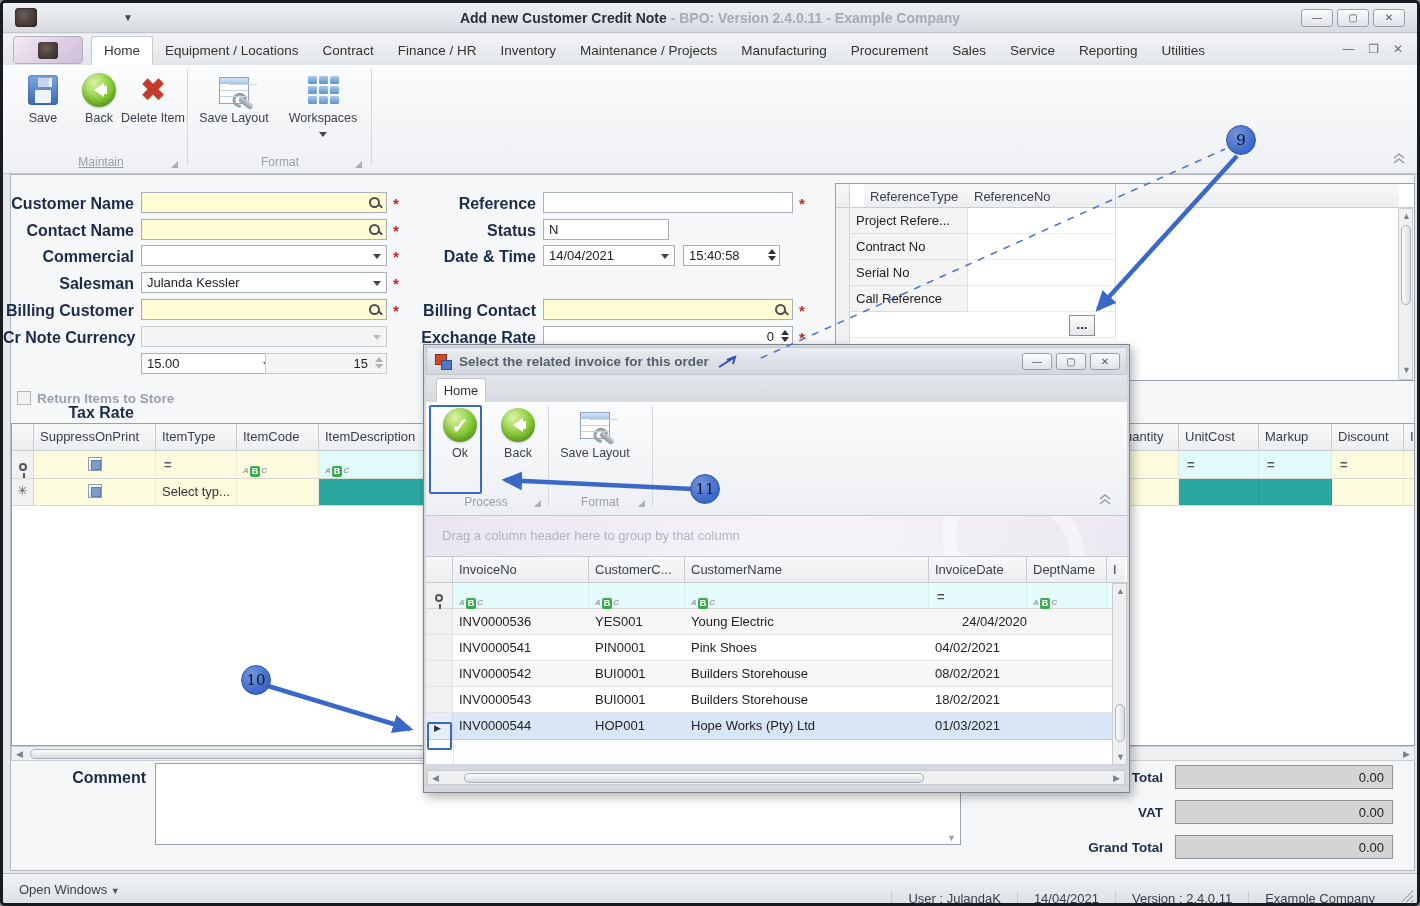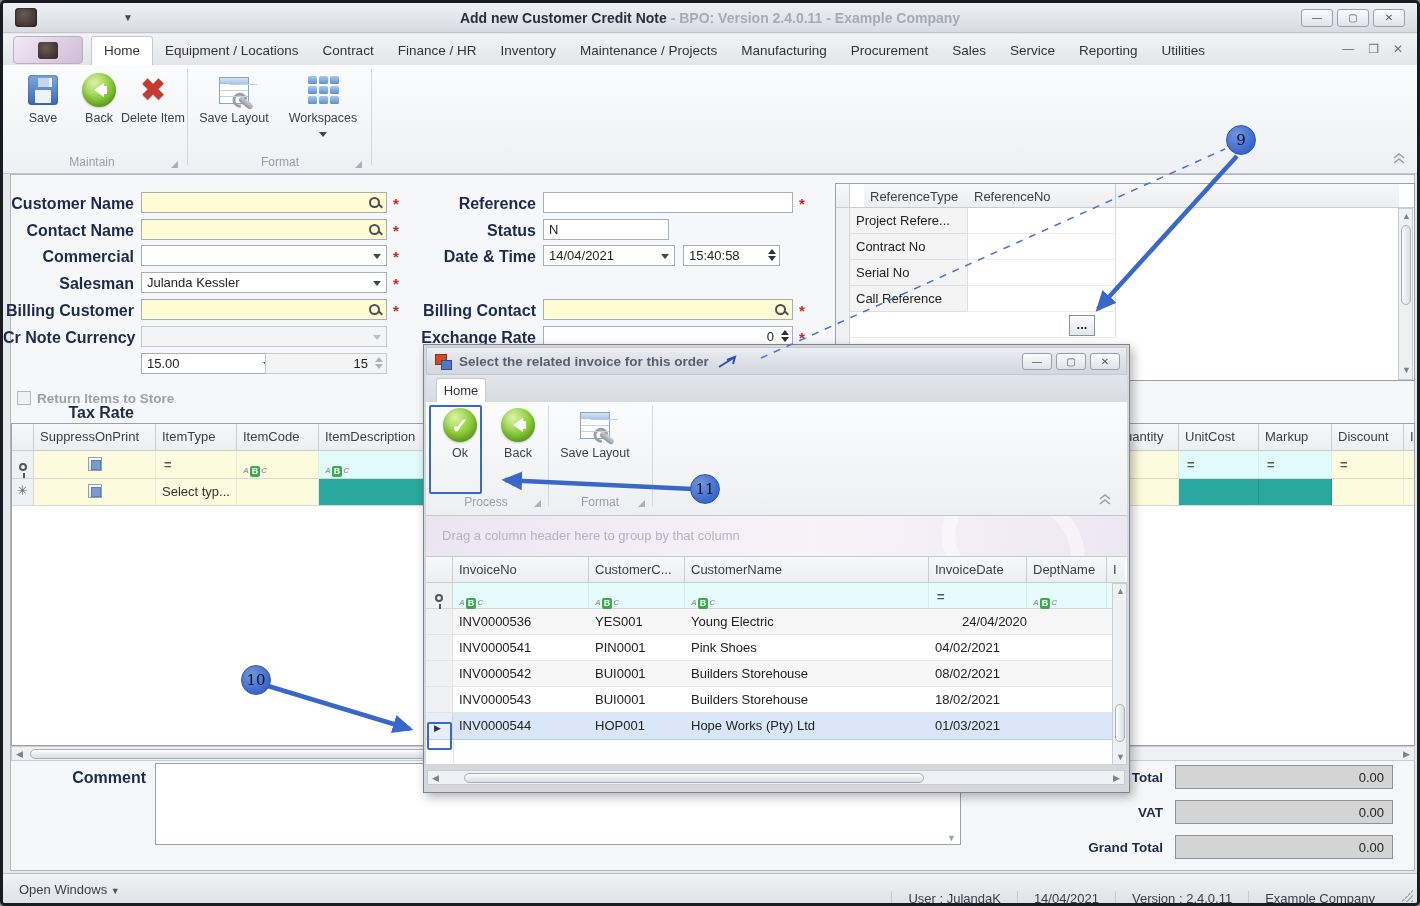--- a/index.html
+++ b/index.html
@@ -209,21 +209,21 @@
           </span>
         </div>
       <div>Back</div>
     </div>
     <div class="rb-btn" style="left:118px;">
       <div class="ic">
           <span class="delx">✖</span>
         </div>
       <div style="white-space:pre-line">Delete Item</div>
     </div>
-    <div class="grp-label" style="left:3px;width:172px;">Maintain</div>
+    <div class="grp-label" style="left:12px;width:172px;text-decoration:underline;">Maintain</div>
     <div class="grp-corner" style="left:168px;"></div>
     <div class="grp-div" style="left:184px;"></div>
 
     <div class="rb-btn" style="left:192px;width:78px;">
       <div class="ic">
           <span class="slay">
             <span class="wrench"></span>
           </span>
         </div>
       <div>Save Layout</div>

